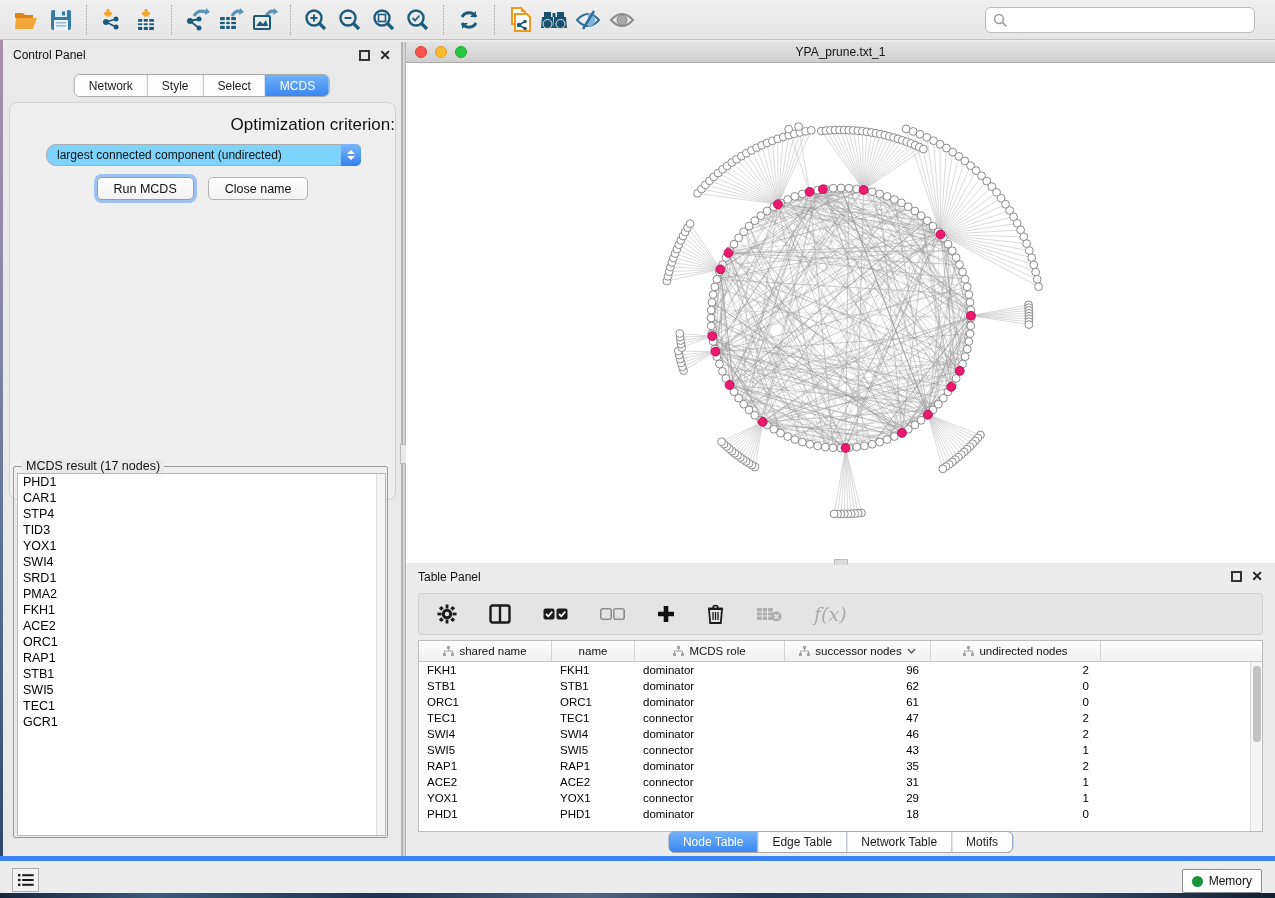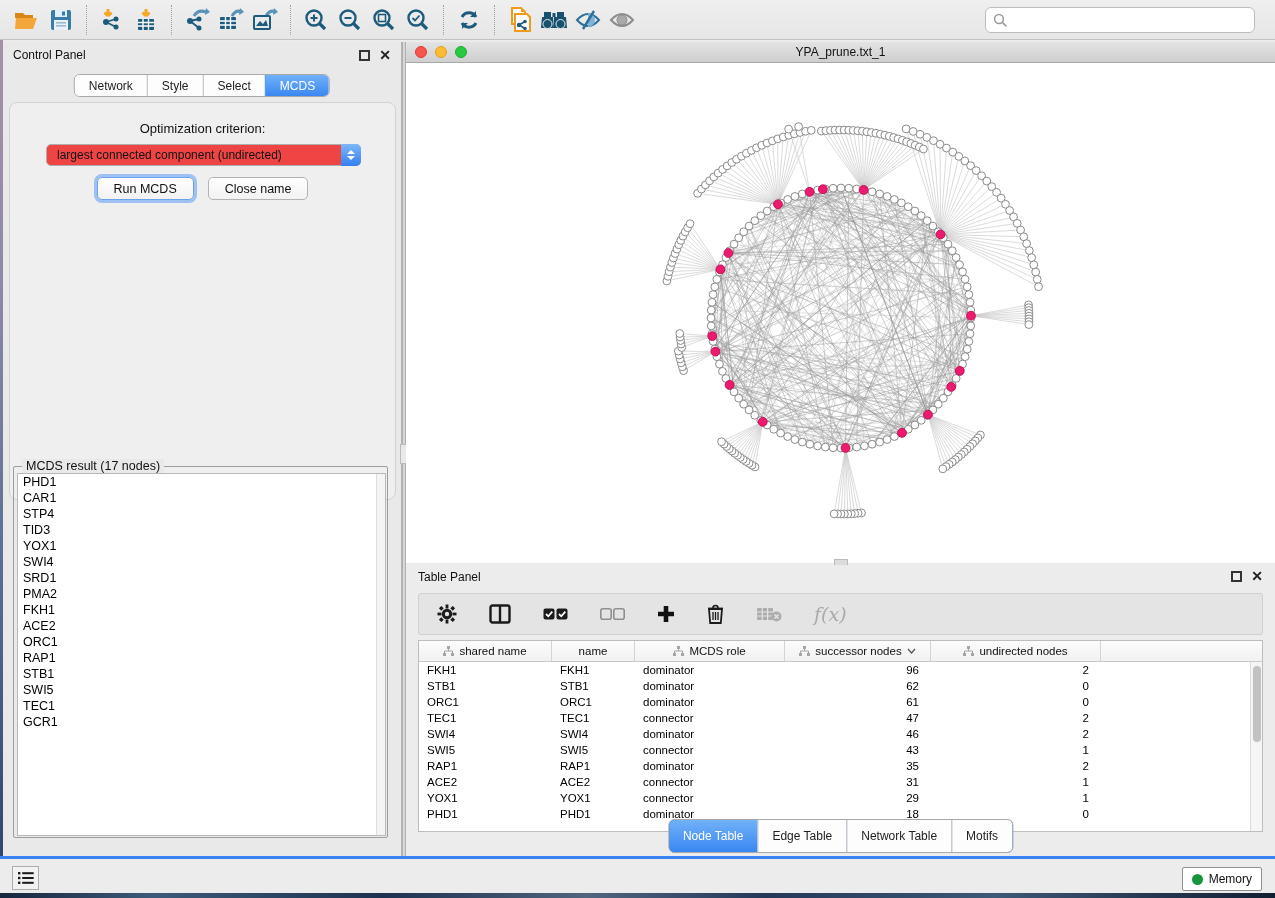--- a/index.html
+++ b/index.html
@@ -28,22 +28,22 @@
   .cp-title { font-size:12px; color:#111; }
   .win-icons { margin-left:auto; display:flex; gap:9px; align-items:center; }
   .float-ic { width:11px; height:11px; border:2px solid #333; }
   .close-ic { font-size:14px; font-weight:bold; color:#222; line-height:11px; }
   .cp-tabs { position:absolute; left:50%; transform:translateX(-50%); top:32px; display:flex; height:23px;
     border:1px solid #a9a9a9; border-radius:6px; overflow:hidden; background:#fff; }
   .seg-tab { padding:0 14px; display:flex; align-items:center; font-size:12px; color:#222; background:#fdfdfd; border-left:1px solid #bcbcbc; cursor:default; }
   .seg-tab:first-child { border-left:none; }
   .seg-tab.active { background:linear-gradient(180deg,#71b1f9,#3a87f2); color:#fff; border-left-color:#3a87f2; }
   .cp-body { position:absolute; left:6px; top:60px; width:387px; height:398px; background:#efefef; border:1px solid #d2d2d2; border-radius:8px; }
-  .opt-label { text-align:center; margin-top:18px; font-size:13px; color:#111; }
-  .mac-select { position:absolute; left:36px; top:41px; width:315px; height:22px; background:#ef4444; border:1px solid #aeaeae; border-radius:5px; display:flex; align-items:center; }
+  .opt-label { text-align:right; margin-top:12px; font-size:17px; color:#111; }
+  .mac-select { position:absolute; left:36px; top:41px; width:315px; height:22px; background:#7dd3fc; border:1px solid #aeaeae; border-radius:10px; display:flex; align-items:center; }
   .mac-select .sel-text { flex:1; font-size:12px; padding-left:10px; color:#111; white-space:nowrap; overflow:hidden; }
   .sel-cap { width:20px; height:22px; margin:-1px; border-radius:0 5px 5px 0;
     background:linear-gradient(180deg,#7db6f9,#3380f1); display:flex; flex-direction:column; align-items:center; justify-content:center; gap:2px; }
   .chev { width:0; height:0; border-left:4px solid transparent; border-right:4px solid transparent; }
   .chev.up { border-bottom:4px solid #fff; }
   .chev.dn { border-top:4px solid #fff; }
   .cp-buttons { position:absolute; top:74px; left:0; width:100%; display:flex; justify-content:center; gap:14px; }
   .mac-btn { height:23px; padding:0 16px; background:linear-gradient(180deg,#ffffff,#f2f2f2); border:1px solid #b3b3b3; border-radius:5px; font-size:12.5px; color:#111; font-family:"Liberation Sans", sans-serif; }
   .mac-btn.focus { box-shadow:0 0 0 3px rgba(90,155,246,.55); border-color:#6da3ee; }
 
@@ -84,25 +84,25 @@
   .th .tree-ic { opacity:.75; }
   .tbody { position:relative; }
   .tr { display:flex; height:16px; }
   .td { font-size:11.5px; color:#000; line-height:16px; white-space:nowrap; overflow:hidden; }
   .td.l { padding-left:8px; text-align:left; }
   .td.r { padding-right:12px; text-align:right; }
   .c0 { width:133px; } .c1 { width:83px; } .c2 { width:150px; } .c3 { width:146px; } .c4 { width:170px; } .cfill { flex:1; border-right:none; }
   .tscroll { position:absolute; right:0; top:21px; width:12px; height:169px; background:#f5f5f5; border-left:1px solid #ddd; }
   .tscroll .thumb { position:absolute; left:2px; top:4px; width:8px; height:76px; background:#c2c2c2; border-radius:4px; }
 
-  .tp-tabs { position:absolute; left:50%; transform:translateX(-50%); bottom:3px; display:flex; height:34px;
+  .tp-tabs { position:absolute; left:50%; transform:translateX(-50%); bottom:3px; display:flex; height:22px;
     border:1px solid #a9a9a9; border-radius:6px; overflow:hidden; background:#3b82f6; }
 
   
-  .status-bar { position:absolute; left:0; top:856px; width:1275px; height:37px; background:#ececec; border-top:3px solid #3b82f6; }
+  .status-bar { position:absolute; left:0; top:856px; width:1275px; height:37px; background:#ececec; border-top:5px solid #3b82f6; }
   .list-btn { position:absolute; left:12px; top:7px; width:27px; height:24px; background:#f2f2f2; border:1px solid #adadad; display:flex; align-items:center; justify-content:center; }
   .memory-btn { position:absolute; right:13px; top:8px; height:24px; background:#fff; border:1px solid #8f8f8f; border-radius:2px;
     display:flex; align-items:center; gap:6px; padding:0 9px; font-size:12px; color:#111; }
   .mem-dot { width:11px; height:11px; border-radius:50%; background:#17953c; }
 
   svg { display:block; }
 </style>
 </head>
 <body>
 

